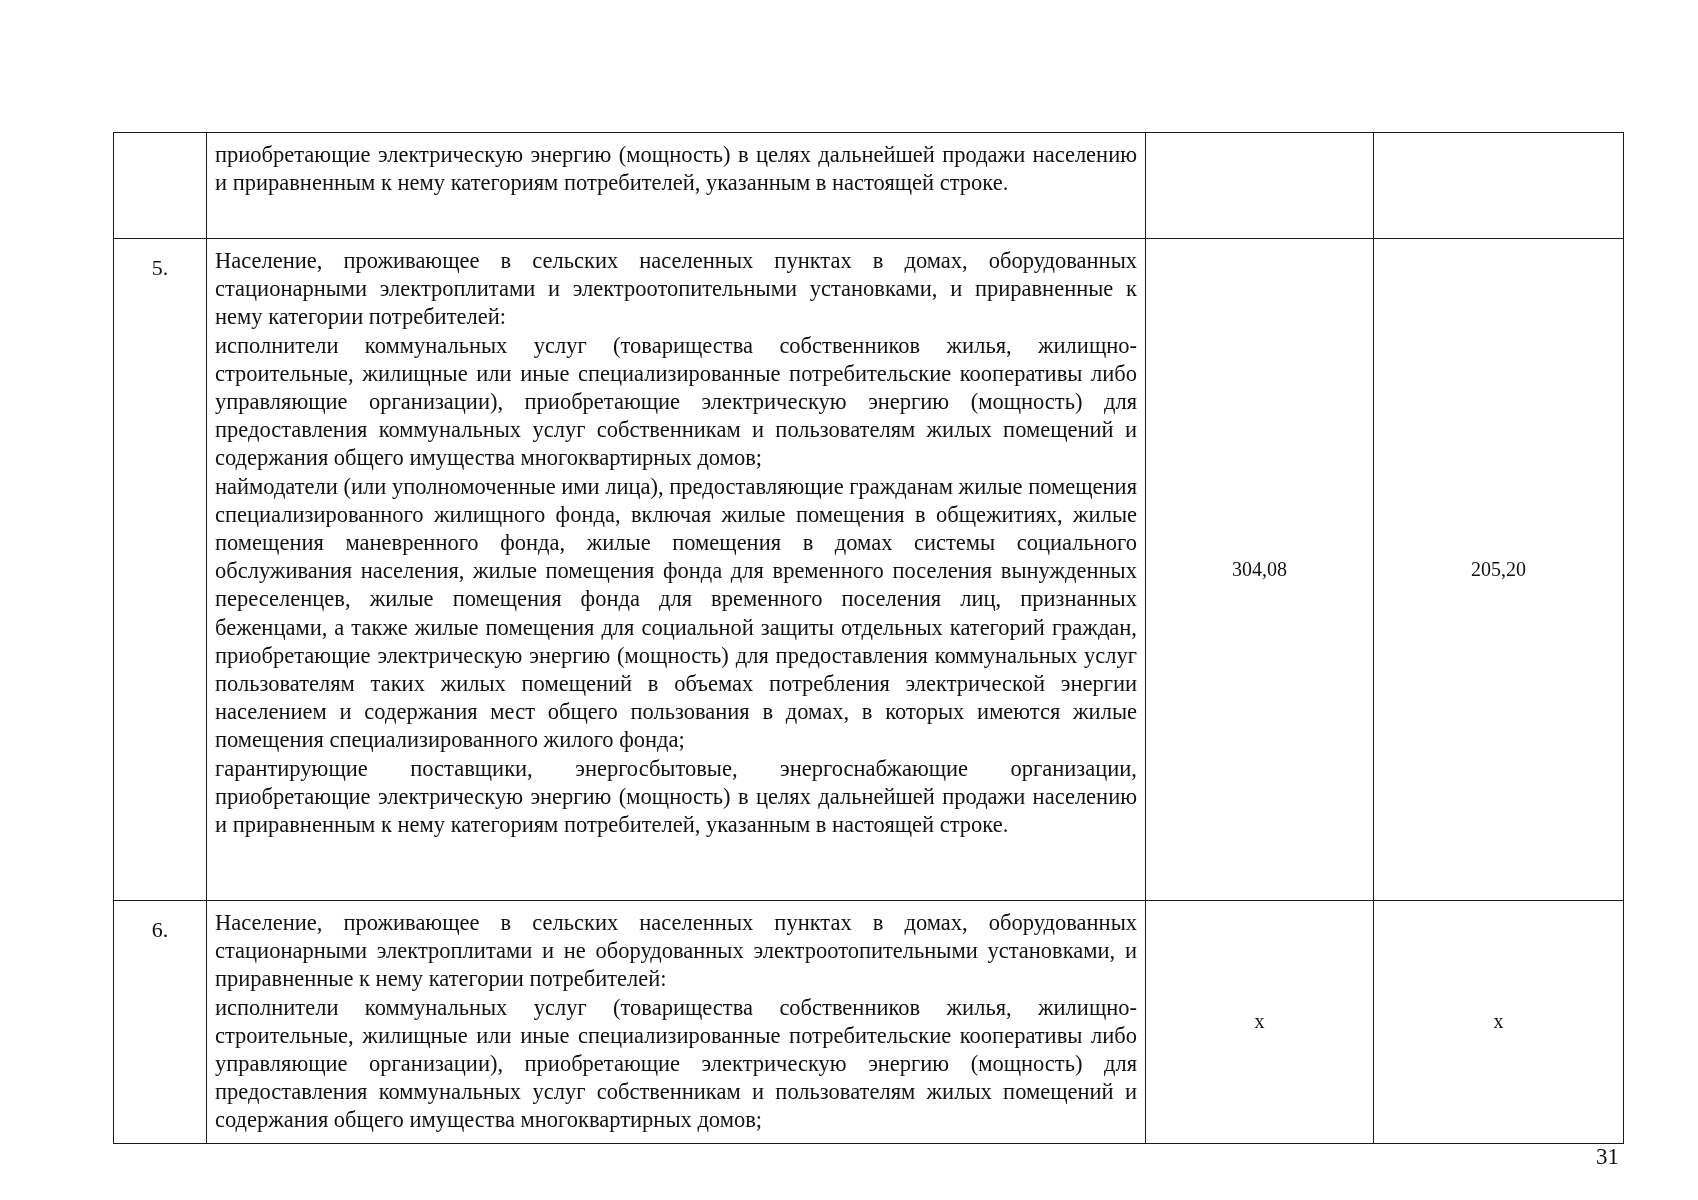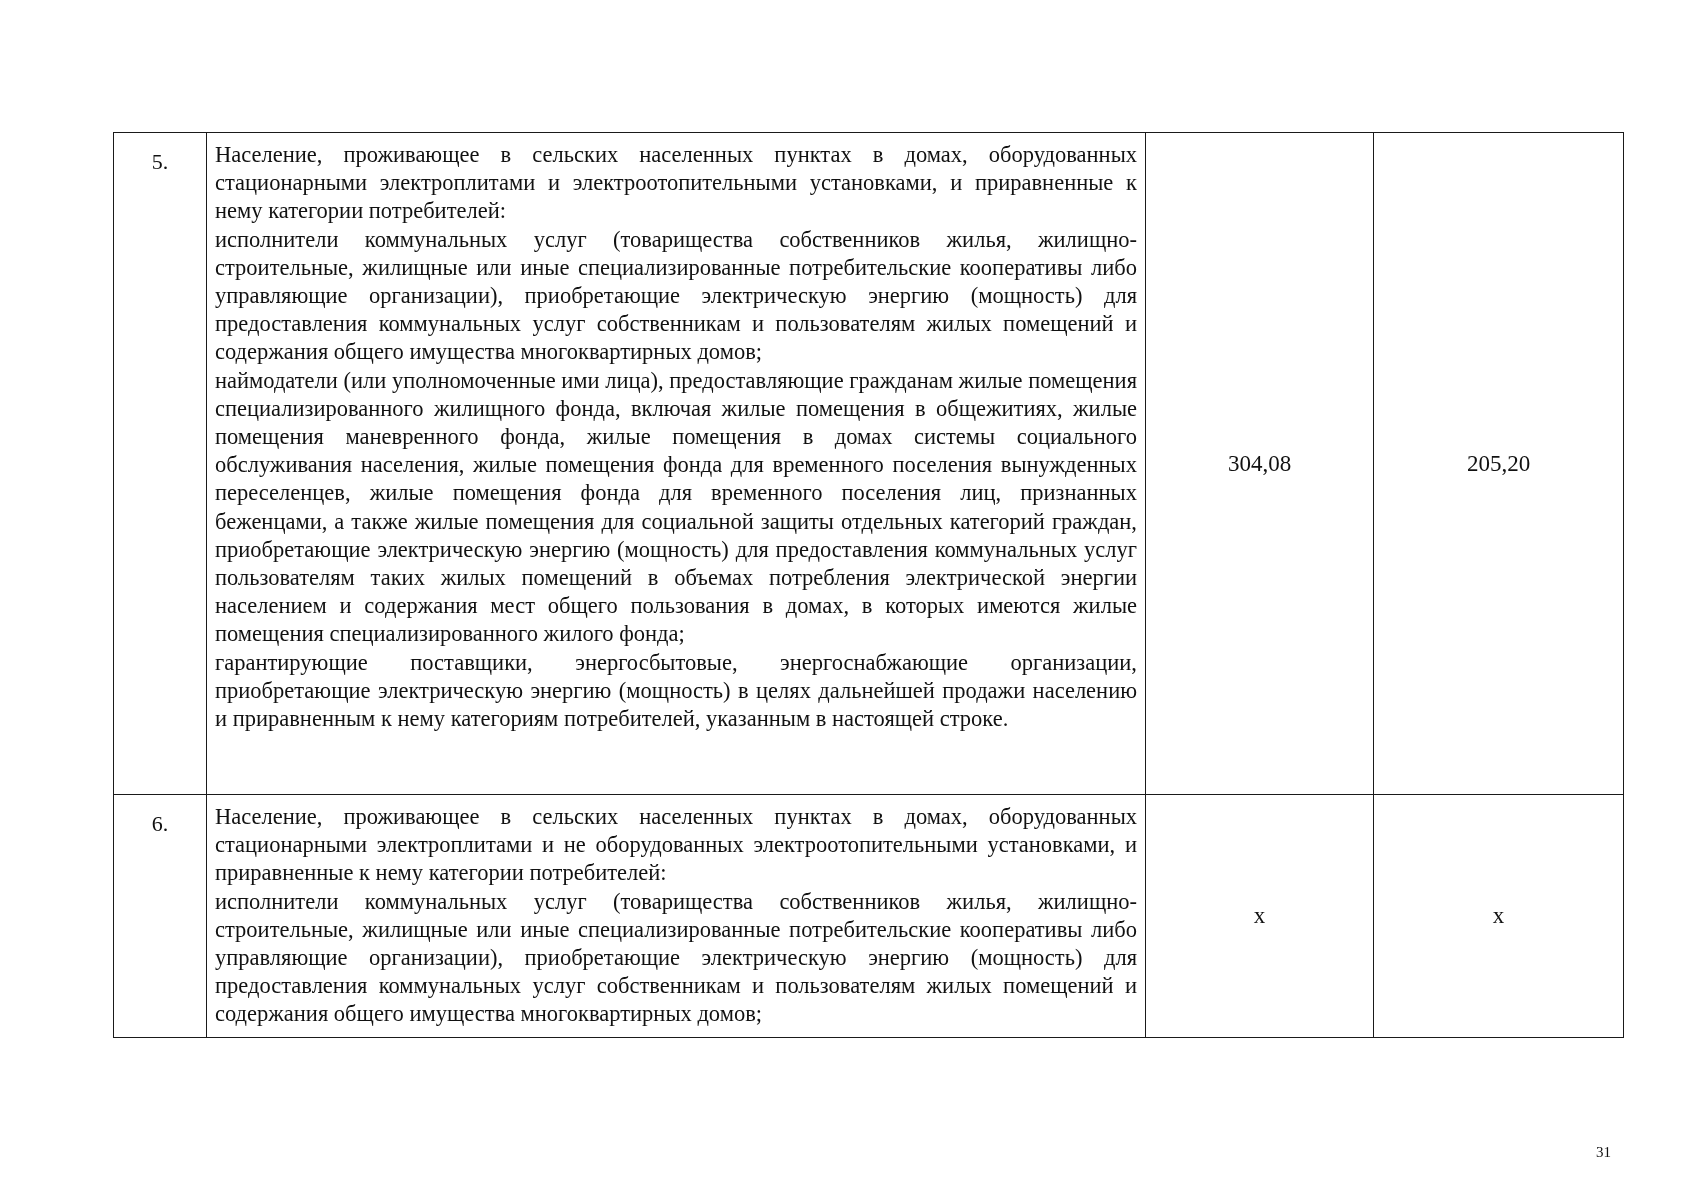--- a/index.html
+++ b/index.html
@@ -10,38 +10,46 @@
               border-collapse:collapse; table-layout:fixed; }
   table.doc td { border:1.5px solid #1a1a1a; vertical-align:top; padding:0; }
   col.c-num { width:93px; }
   col.c-text { width:939px; }
   col.c-v1 { width:228px; }
   col.c-v2 { width:250px; }
   .num { text-align:center; font-size:22px; padding-top:16px !important; }
   .text { font-size:22.5px; line-height:28.2px; padding:8px 8px 8px 8px !important;
           text-align:justify; }
   .text p { margin:0; text-align:justify; }
-  .val { text-align:center; vertical-align:middle !important; font-size:23px; }
+  .val { text-align:center; vertical-align:middle !important; font-size:20px; }
   tr.r-cont { height:106px; }
   tr.r5 { height:662px; }
   tr.r6 { height:233px; }
-  .pagenum { position:absolute; left:1596px; top:1144px; font-size:15px; }
+  .pagenum { position:absolute; left:1596px; top:1144px; font-size:23px; }
 </style>
 </head>
 <body>
 
 <div class="page">
   <table class="doc">
     <colgroup>
       <col class="c-num">
         <col class="c-text">
         <col class="c-v1">
         <col class="c-v2">
     </colgroup>
     <tbody>
+      <tr class="r-cont">
+        <td class="num"></td>
+        <td class="text">
+          <p>приобретающие электрическую энергию (мощность) в целях дальнейшей продажи населению и приравненным к нему категориям потребителей, указанным в настоящей строке.</p>
+        </td>
+        <td class="val"></td>
+        <td class="val"></td>
+      </tr>
       <tr class="r5">
         <td class="num">5.</td>
         <td class="text">
           <p>Население, проживающее в сельских населенных пунктах в домах, оборудованных стационарными электроплитами и электроотопительными установками, и приравненные к нему категории потребителей:</p>
           <p>исполнители коммунальных услуг (товарищества собственников жилья, жилищно-строительные, жилищные или иные специализированные потребительские кооперативы либо управляющие организации), приобретающие электрическую энергию (мощность) для предоставления коммунальных услуг собственникам и пользователям жилых помещений и содержания общего имущества многоквартирных домов;</p>
           <p>наймодатели (или уполномоченные ими лица), предоставляющие гражданам жилые помещения специализированного жилищного фонда, включая жилые помещения в общежитиях, жилые помещения маневренного фонда, жилые помещения в домах системы социального обслуживания населения, жилые помещения фонда для временного поселения вынужденных переселенцев, жилые помещения фонда для временного поселения лиц, признанных беженцами, а также жилые помещения для социальной защиты отдельных категорий граждан, приобретающие электрическую энергию (мощность) для предоставления коммунальных услуг пользователям таких жилых помещений в объемах потребления электрической энергии населением и содержания мест общего пользования в домах, в которых имеются жилые помещения специализированного жилого фонда;</p>
           <p>гарантирующие поставщики, энергосбытовые, энергоснабжающие организации, приобретающие электрическую энергию (мощность) в целях дальнейшей продажи населению и приравненным к нему категориям потребителей, указанным в настоящей строке.</p>
         </td>
         <td class="val">304,08</td>
         <td class="val">205,20</td>

